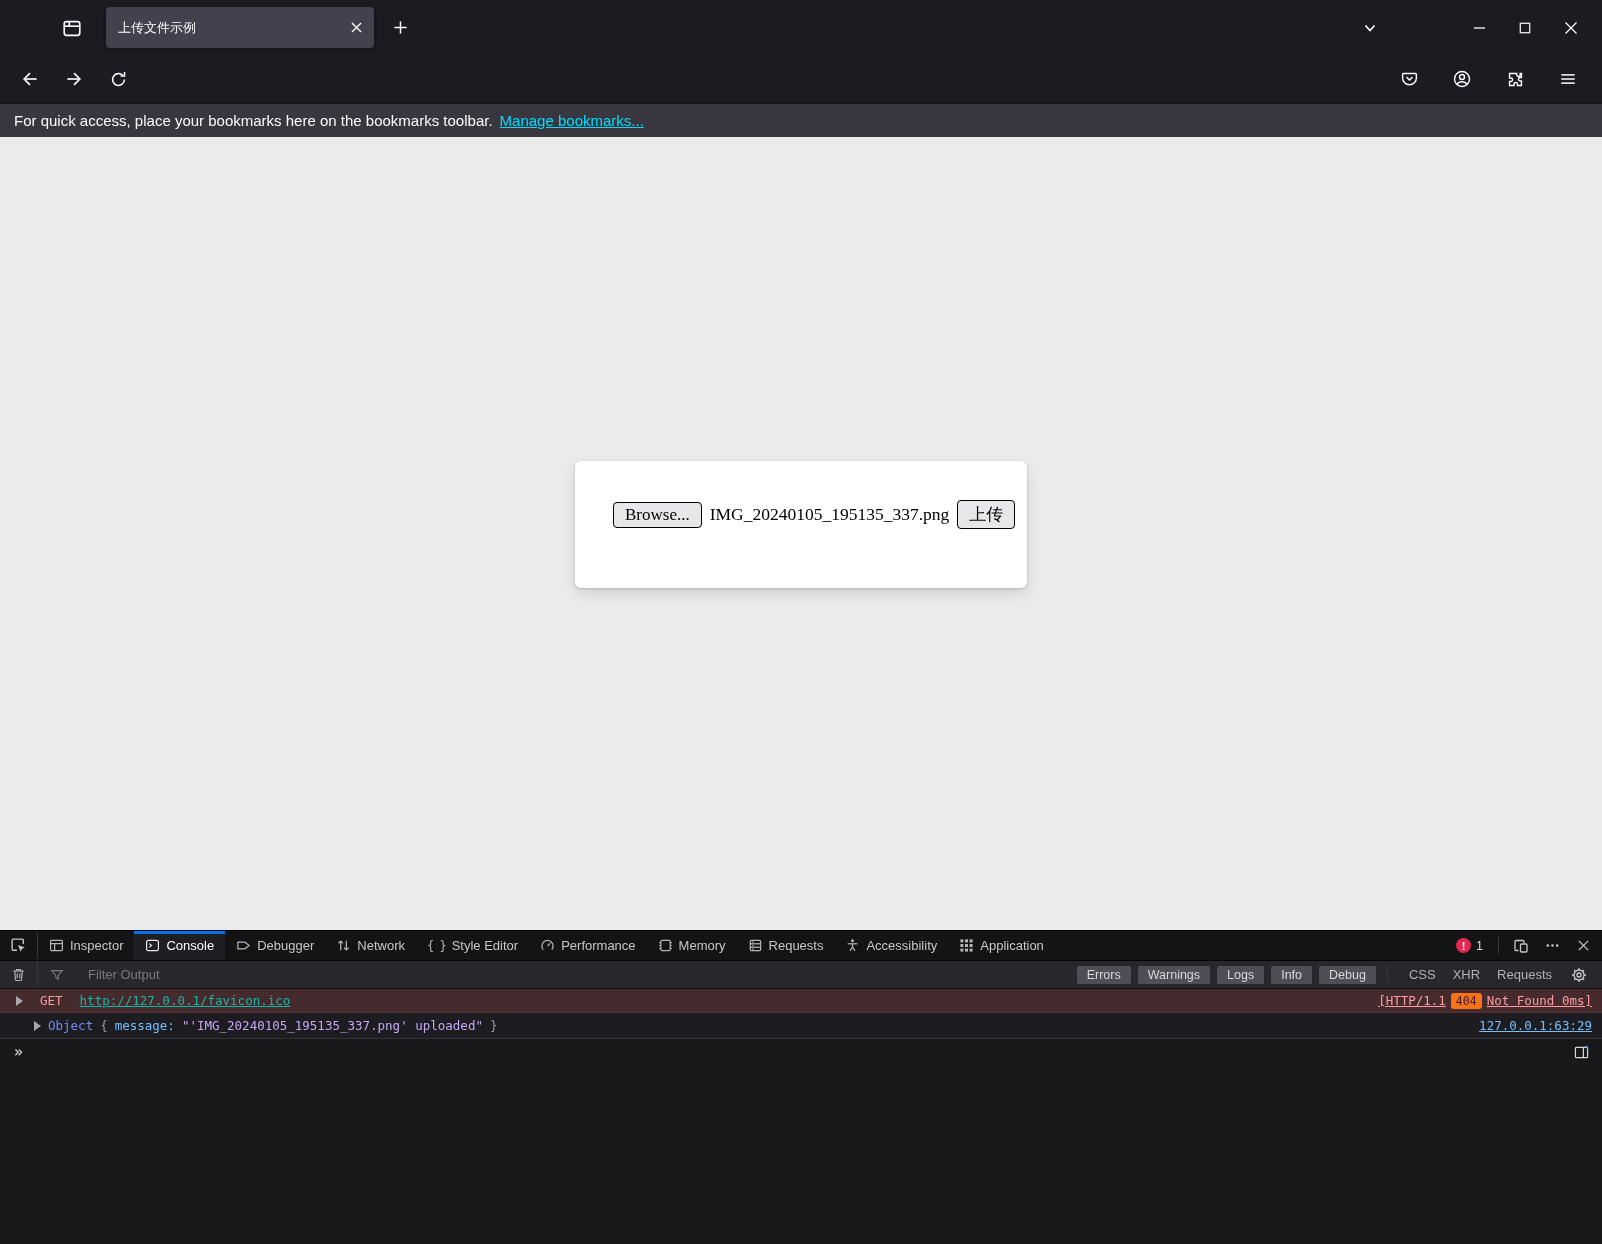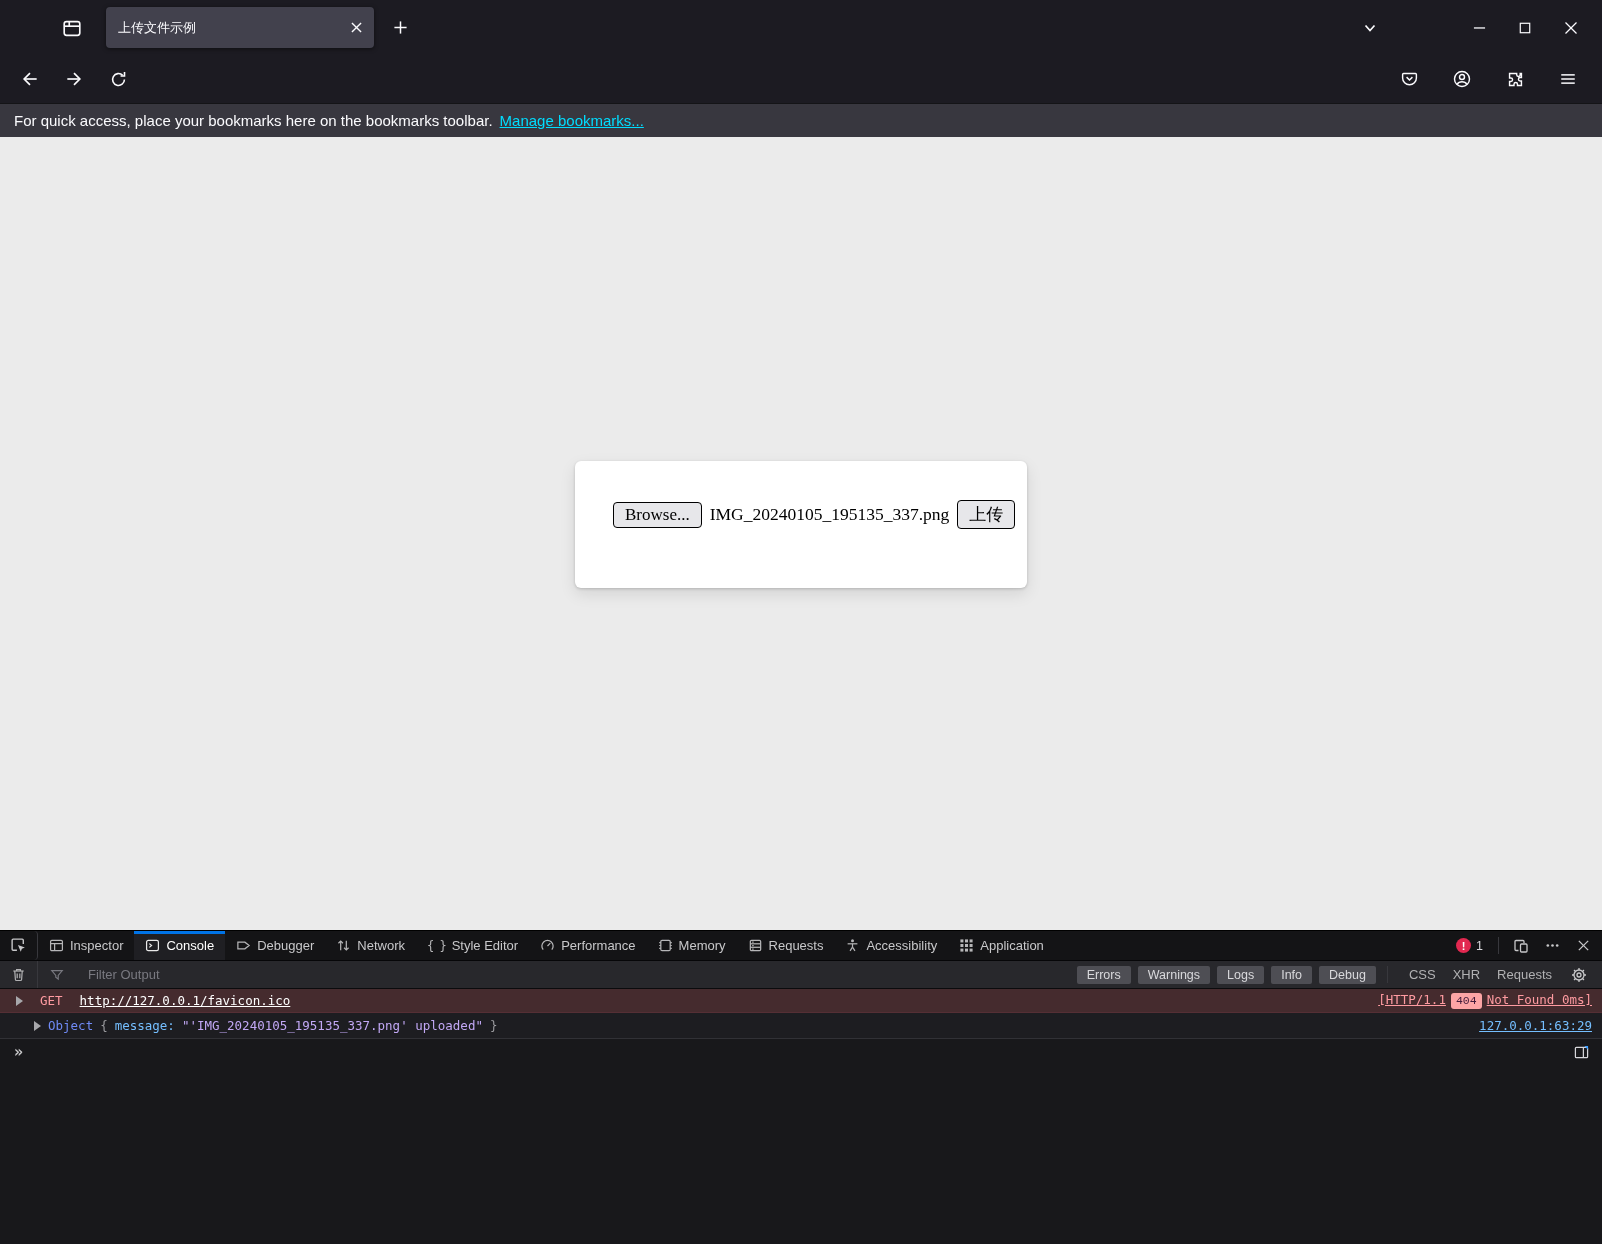--- a/index.html
+++ b/index.html
@@ -76,24 +76,24 @@
   .lvl-btn { background:#4e4e54; color:#d9d9dc; padding:2px 10px; border-radius:2px; font-size:12.5px;
              margin-left:7px; cursor:pointer; }
   .cat-label { color:#b1b1b3; margin-left:17px; cursor:pointer; }
   .gear-btn { width:26px; height:24px; color:#c8c8ca; margin-left:14px; }
 
   .con-row { font-family:"DejaVu Sans Mono",monospace; font-size:12.5px; display:flex; align-items:center; }
   .twisty { width:0; height:0; border-top:5px solid transparent; border-bottom:5px solid transparent;
             border-left:7px solid #a7a7ab; flex:none; }
   .row-error { height:24px; background:#452b2e; color:#ff9ba1; padding:0 10px 0 16px; border-bottom:1px solid #552f35; }
   .row-error .method { margin-left:17px; }
-  .net-url { margin-left:17px; text-decoration:underline; color:#ffffff; cursor:pointer; }
+  .net-url { margin-left:17px; text-decoration:underline; color:#14b8a6; cursor:pointer; }
   .status-link { margin-left:auto; text-decoration:underline; cursor:pointer; white-space:nowrap; }
-  .status-badge { display:inline-block; background:#fca5a5; color:#431c3a; border-radius:3px;
-                  padding:0 5px; margin:0 5px; font-size:11.5px; line-height:16px;font-family:Liberation Mono, monospace; }
+  .status-badge { display:inline-block; background:#f97316; color:#431c3a; border-radius:3px;
+                  padding:0 5px; margin:0 5px; font-size:11.5px; line-height:16px; }
   .row-log { height:26px; background:#1d1d21; color:#9b9b9f; padding:0 10px 0 34px; border-bottom:1px solid #313136; }
   .row-log .part { margin-left:7px; }
   .obj-class { color:#708bf7; }
   .obj-prop { color:#75bfff; }
   .obj-str { color:#c2a8f5; }
   .log-loc { margin-left:auto; color:#75bfff; text-decoration:underline; cursor:pointer; }
   .row-input { height:26px; background:#18181b; display:flex; align-items:center; padding:0 8px 0 14px; }
   .prompt { color:#c8c8ca; font-family:"DejaVu Sans Mono",monospace; font-size:15px; font-weight:bold; }
   .editor-toggle { margin-left:auto; width:26px; height:22px; color:#d7d7db; }
   .con-empty { flex:1; background:#18181b; }

